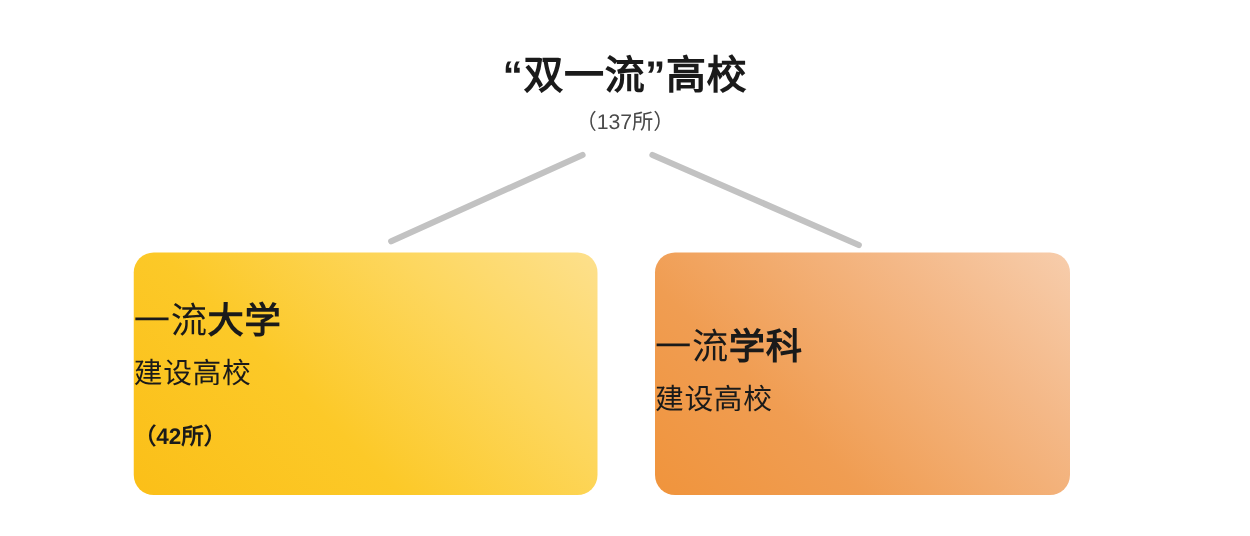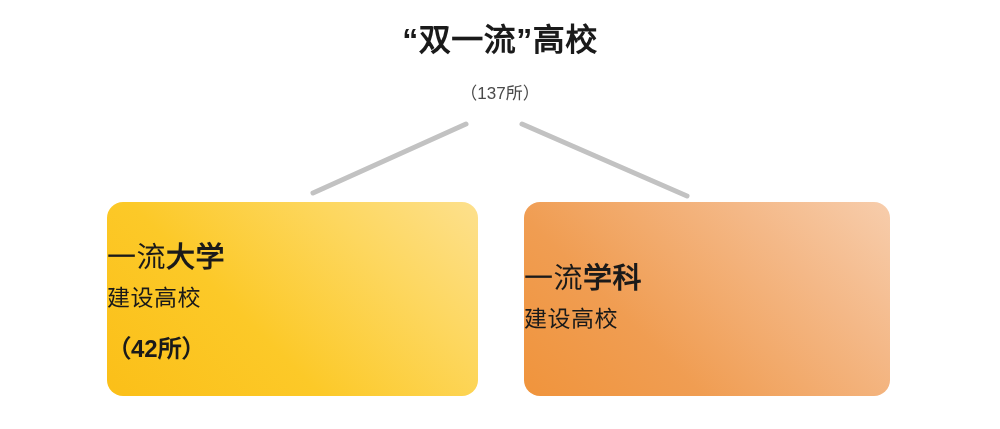--- a/index.html
+++ b/index.html
@@ -29,23 +29,24 @@
     width: 1000px;
     text-align: center;
   }
   .root-title {
     font-size: 32px;
     font-weight: bold;
     color: #1a1a1a;
     letter-spacing: 0.5px;
     line-height: 44px;
     white-space: nowrap;
+    margin-top: 20px;
   }
   .root-count {
-    margin-top: 20px;
+    margin-top: 4px;
     font-size: 17px;
     font-weight: normal;
     color: #4a4a4a;
     letter-spacing: 0px;
     line-height: 24px;
     white-space: nowrap;
   }
 
   
   .connectors {
@@ -68,21 +69,21 @@
     flex-direction: column;
     justify-content: center;
   }
   .box-left {
     left: 107px;
     width: 371px;
     background: linear-gradient(45deg, #fbbf18 0%, #fcc928 38%, #fdd75f 72%, #fde08d 100%);
   }
   .box-right {
     left: 524px;
-    width: 366px;
+    width: 332px;
     background: linear-gradient(45deg, #f0943c 0%, #f09d52 32%, #f4b887 72%, #f7cdac 100%);
   }
 
   .box-name {
     font-size: 29px;
     color: #1a1a1a;
     line-height: 41px;
     letter-spacing: 0.5px;
     white-space: nowrap;
     font-weight: normal;
@@ -93,21 +94,21 @@
   .box-sub {
     font-size: 23px;
     font-weight: normal;
     color: #1a1a1a;
     line-height: 41px;
     letter-spacing: 0.5px;
     white-space: nowrap;
   }
   .box-count {
     margin-top: 18px;
-    font-size: 24px;
+    font-size: 18px;
     font-weight: bold;
     color: #1a1a1a;
     line-height: 24px;
     letter-spacing: 0px;
     white-space: nowrap;
   }
 </style>
 </head>
 <body>
 

